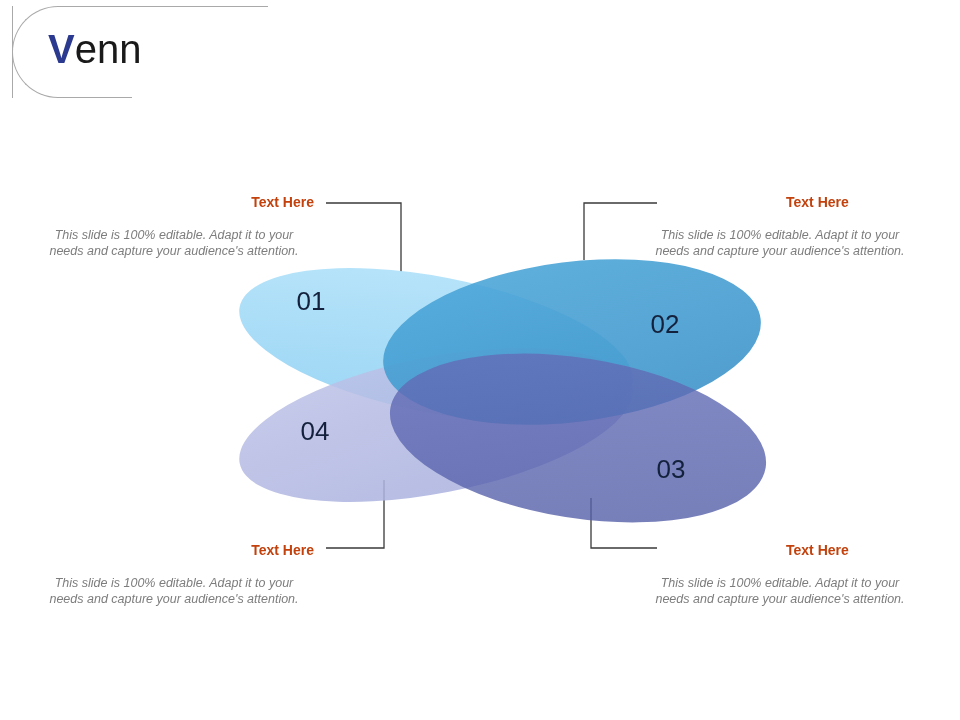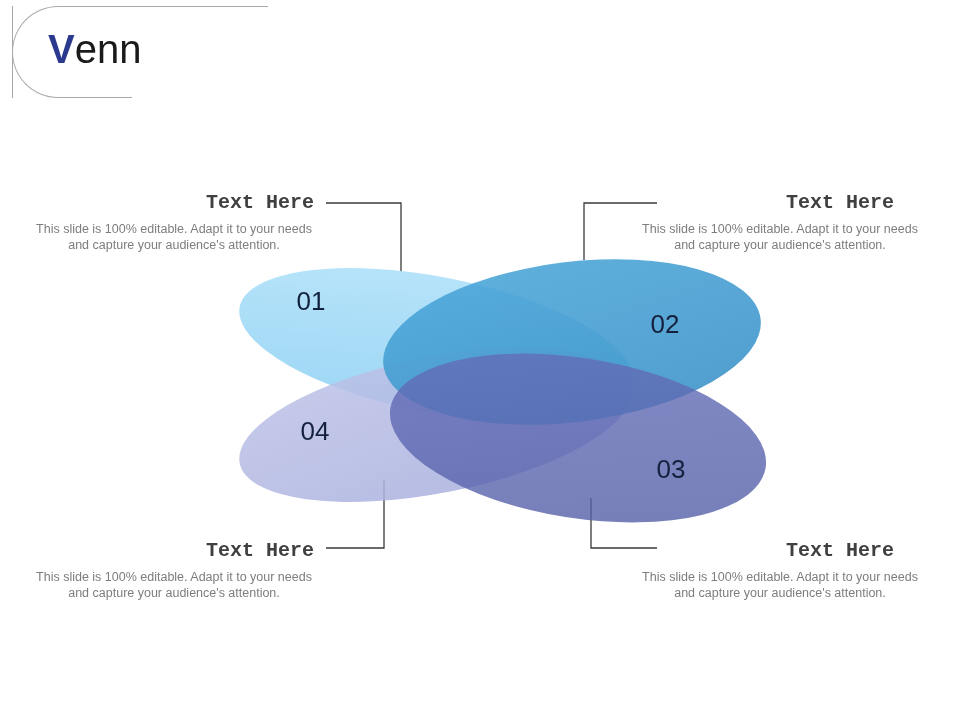--- a/index.html
+++ b/index.html
@@ -74,33 +74,33 @@
     left: 0;
     top: 0;
   }
 
   
   .callout {
     position: absolute;
     width: 292px;
   }
   .callout .c-title {
-    font-size: 20px;
+    font-size: 14px;
     font-weight: 700;
-    color: #404040;
+    color: #c2410c;
     line-height: 21px;
     margin: 0 0 4px 0;
     white-space: nowrap;
-    font-family: Liberation Mono, monospace;
   }
   .callout .c-body {
     font-size: 12.5px;
+    font-style: italic;
     color: #7d7d7d;
     line-height: 16px;
-    margin: 8px;
+    margin: 14px;
   }
 
   #callout-tl { left: 28px;  top: 192px; }
   #callout-tl .c-title { text-align: right; padding-right: 6px; }
   #callout-tl .c-body  { text-align: center; }
 
   #callout-tr { left: 634px; top: 192px; }
   #callout-tr .c-title { text-align: left; padding-left: 152px; }
   #callout-tr .c-body  { text-align: center; }
 

